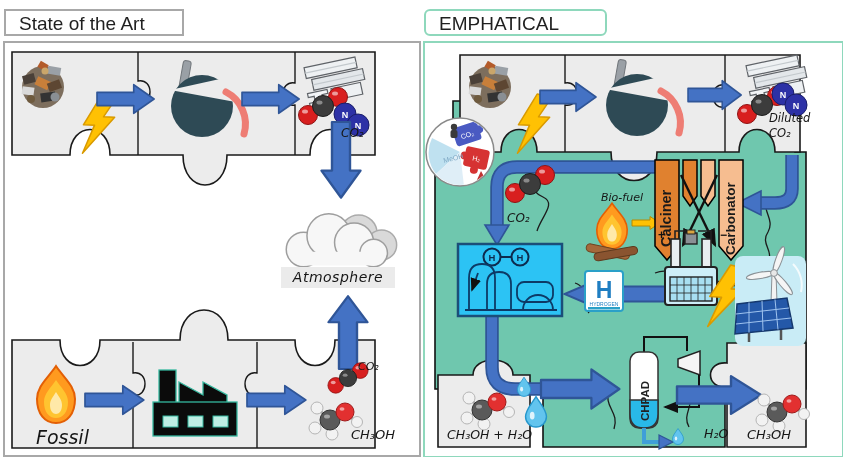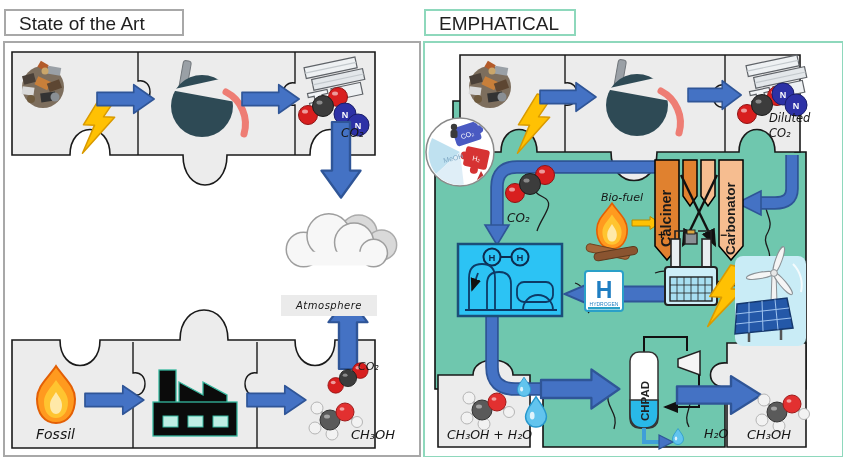--- a/index.html
+++ b/index.html
@@ -164,26 +164,26 @@
       <use href="#flameg" transform="translate(51,349)"></use>
       <use href="#barrow" transform="translate(80,357) scale(1.05,1.1)"></use>
       <use href="#factoryg" transform="translate(148,331)"></use>
       <use href="#barrow" transform="translate(242,357) scale(1.05,1.1)"></use>
       <use href="#ch3ohm" transform="translate(325,377)"></use>
       <use href="#co2m" transform="translate(343,335) scale(0.82)"></use>
     </svg>
   </div>
 
   <div class="lbl" style="left:341px;top:126px;font-size:12px;">CO₂</div>
-  <div class="lbl" id="atm-lbl" style="left:281px;top:267px;width:96px;height:21px;font-size:10px;line-height:21px;margin-top:28px;">Atmosphere</div>
-  <div class="lbl" style="left:36px;top:426px;font-size:14px;">Fossil</div>
+  <div class="lbl" id="atm-lbl" style="left:281px;top:267px;width:114px;height:21px;font-size:14px;line-height:21px;">Atmosphere</div>
+  <div class="lbl" style="left:36px;top:426px;font-size:19px;">Fossil</div>
   <div class="lbl" style="left:351px;top:427px;font-size:13px;">CH₃OH</div>
   <div class="lbl" style="left:358px;top:360px;font-size:11px;">CO₂</div>
 
-  <div class="titlebox" style="left:424px;width:152px;border-color:#8ed8bc;">
+  <div class="titlebox" style="left:424px;width:183px;border-color:#8ed8bc;border-radius:6px;">
     <span>EMPHATICAL</span>
   </div>
   <div class="panel" style="left:423px;width:417px;height:413px;border-color:#8ed8bc;">
     <svg width="413" height="409" viewBox="0 0 413 409">
 
       <path d="M10,92 H28 V58 H370 V109 H381 V346 H300 V404 H118 V346 H10 Z" fill="#6fc7ae" stroke="#111" stroke-width="1.6"></path>
 
       <g fill="none" stroke="#1c1c1c" stroke-width="1.3">
         <path d="M118,126 c -14,6 -14,22 0,28 c 14,6 -2,20 -6,34"></path>
         <path d="M185,346 c -8,18 10,22 4,40"></path>

